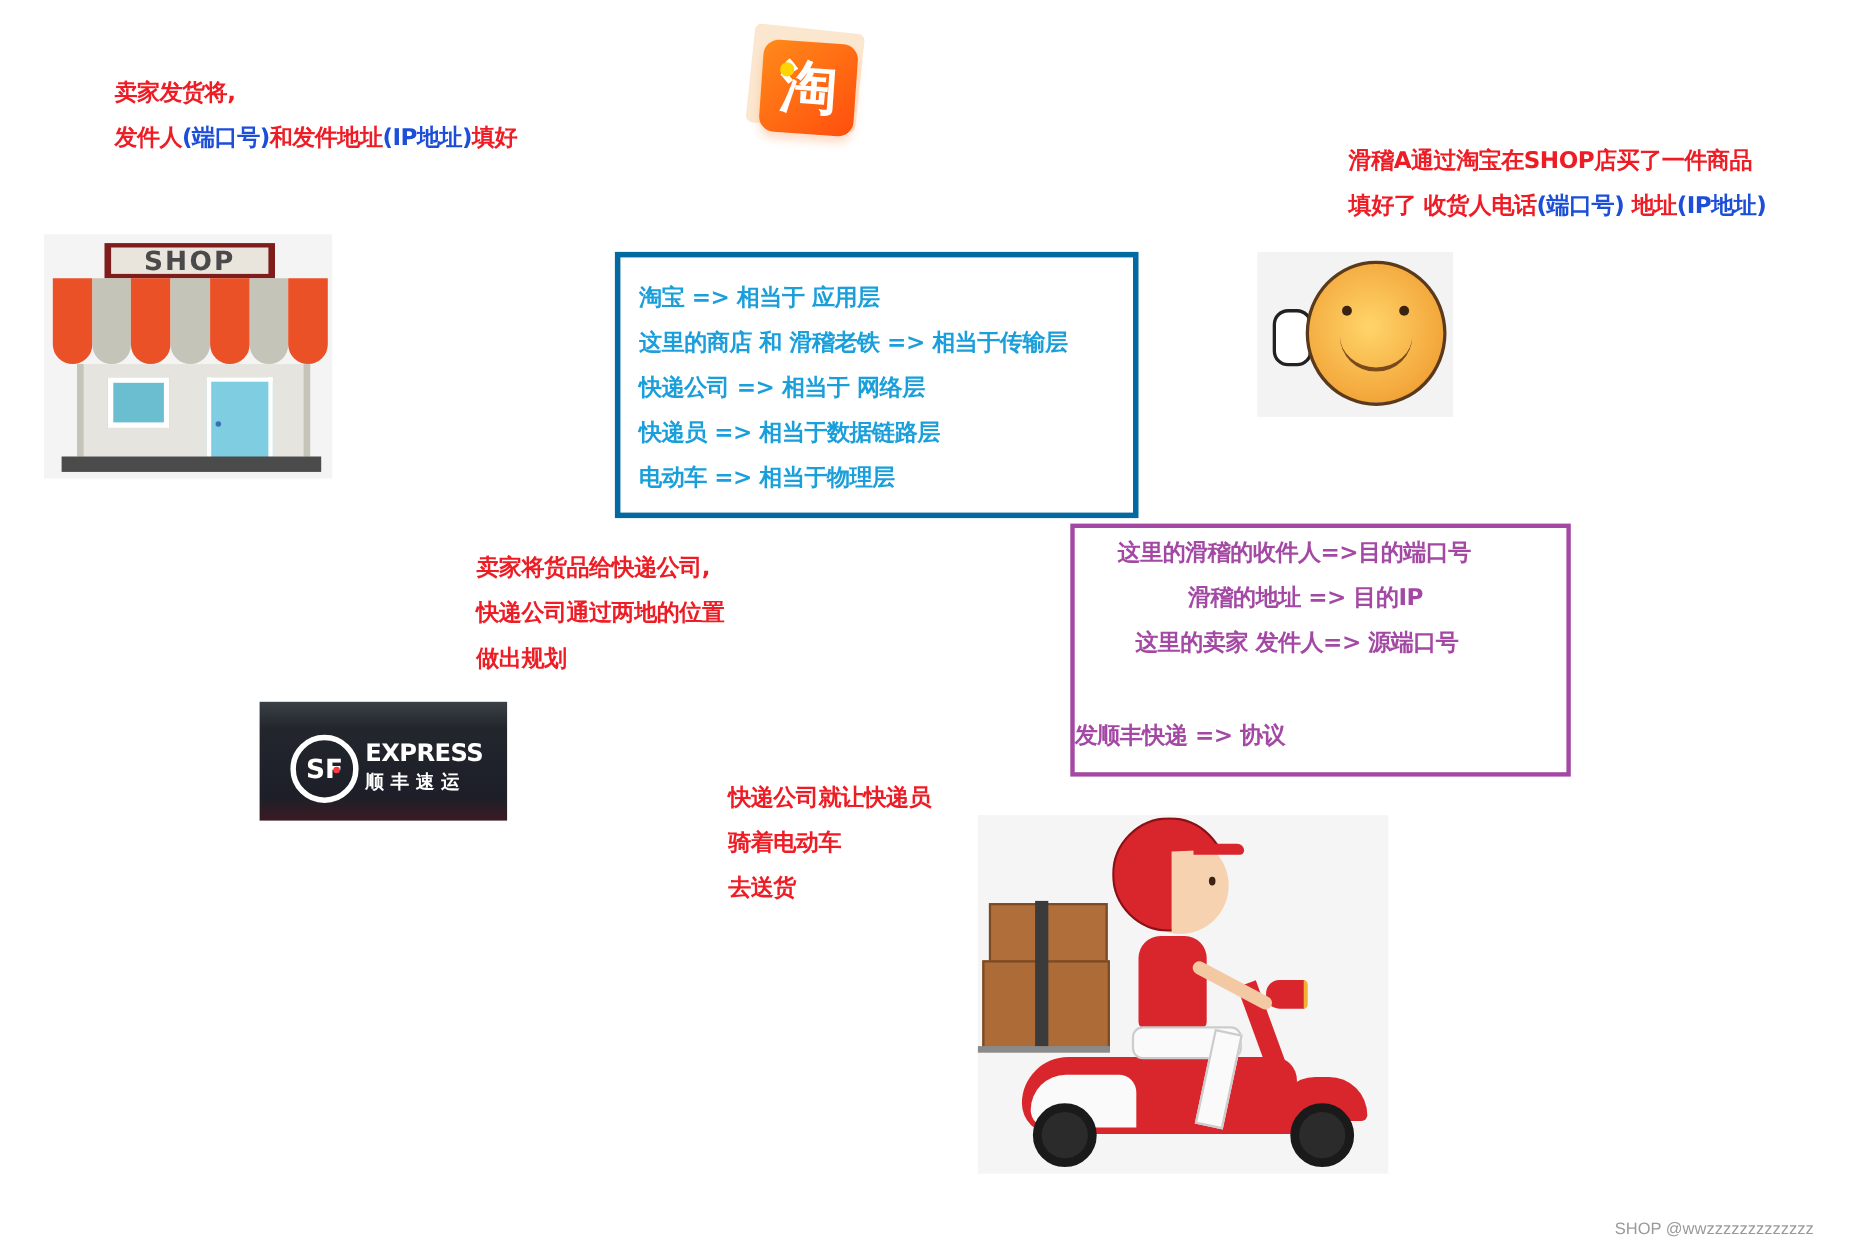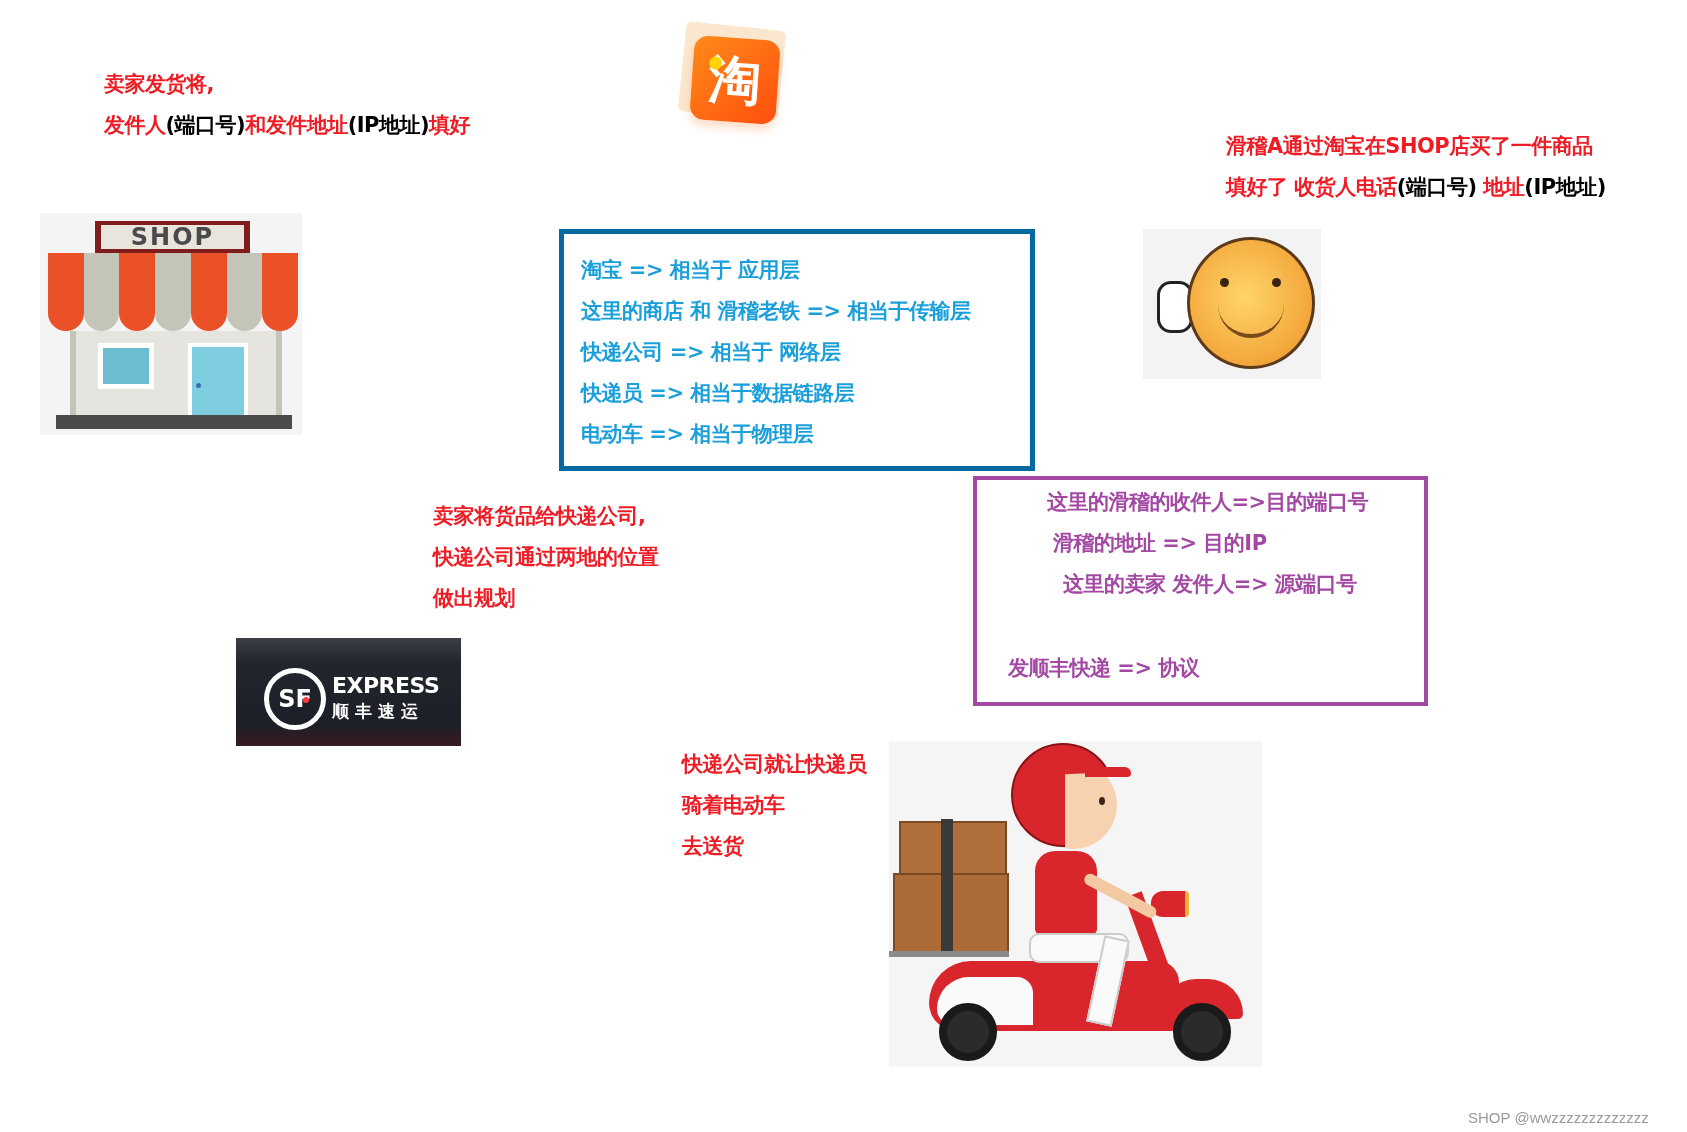--- a/index.html
+++ b/index.html
@@ -1,23 +1,23 @@
 <!DOCTYPE html>
 <html><head>
 <meta charset="utf-8">
 <style>
   html, body { margin: 0; padding: 0; background: #ffffff; }
   body { width: 1687px; height: 1132px; position: relative; overflow: hidden;
          font-family: "DejaVu Sans", "Liberation Sans", sans-serif; }
   .abs { position: absolute; }
   .txt { font-weight: bold; font-size: 21px; line-height: 41px; white-space: nowrap; letter-spacing: -0.5px; }
   .red { color: #ee1c25; }
-  .green { color: #000000; }
+  .green { color: #1d4ed8; }
   .blue-t { color: #1a9fdb; }
-  .purple-t { color: #a349a4; margin-left: 31px; }
+  .purple-t { color: #a349a4; }
 
   #blue-box { left: 559px; top: 229px; width: 466px; height: 232px; border: 5px solid #0369a1; }
   #blue-box .line { position: absolute; left: 17px; }
   #purple-box { left: 973px; top: 476px; width: 447px; height: 222px; border: 4px solid #a349a4; }
   #purple-box .line { position: absolute; left: 0; right: 0; text-align: left; }
 
   
   #taobao { left: 668px; top: 18px; width: 130px; height: 115px; }
   #taobao .paper { position: absolute; left: 14px; top: 8px; width: 100px; height: 90px;
                    background: #fbe7cf; transform: rotate(6deg); border-radius: 6px; }
@@ -140,39 +140,39 @@
   <div class="hand"></div>
   <div class="face">
     <div class="eye" style="left:30px;"></div>
     <div class="eye" style="left:82px;"></div>
     <div class="mouth"></div>
   </div>
 </div>
 
 <div id="purple-box" class="abs">
   <div class="line txt purple-t" style="top:2px; padding-left:39px;">这里的滑稽的收件人=&gt;目的端口号</div>
-  <div class="line txt purple-t" style="top:43px; padding-left:45px;">滑稽的地址  =&gt; 目的IP</div>
+  <div class="line txt purple-t" style="top:43px; padding-left:103px;">滑稽的地址  =&gt; 目的IP</div>
   <div class="line txt purple-t" style="top:84px; padding-left:55px;">这里的卖家 发件人=&gt; 源端口号</div>
   <div class="line txt purple-t" style="top:168px; ">发顺丰快递 =&gt;   协议</div>
 </div>
 
 <div class="abs txt red" style="left:433px; top:496px;">
   <div>卖家将货品给快递公司,</div>
   <div>快递公司通过两地的位置</div>
   <div>做出规划</div>
 </div>
 
 <div id="sf" class="abs">
   <div class="logo">SF</div>
   <div class="reddot"></div>
   <div class="en">EXPRESS</div>
   <div class="cn">顺丰速运</div>
 </div>
 
-<div class="abs txt red" style="left:662px; top:744px;margin-left:20px;">
+<div class="abs txt red" style="left:662px; top:705px;">
   <div>快递公司就让快递员</div>
   <div>骑着电动车</div>
   <div>去送货</div>
 </div>
 
 <div id="courier" class="abs">
   <div class="box1"></div>
   <div class="box2"></div>
   <div class="strap"></div>
   <div class="rack"></div>

